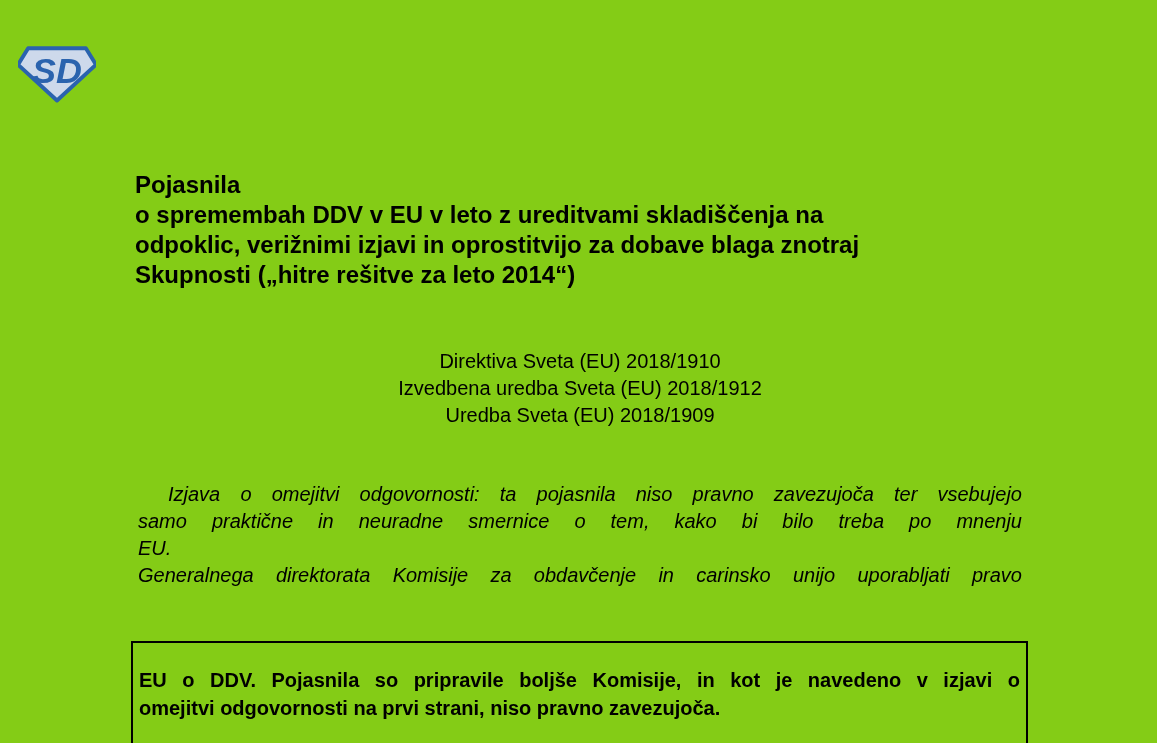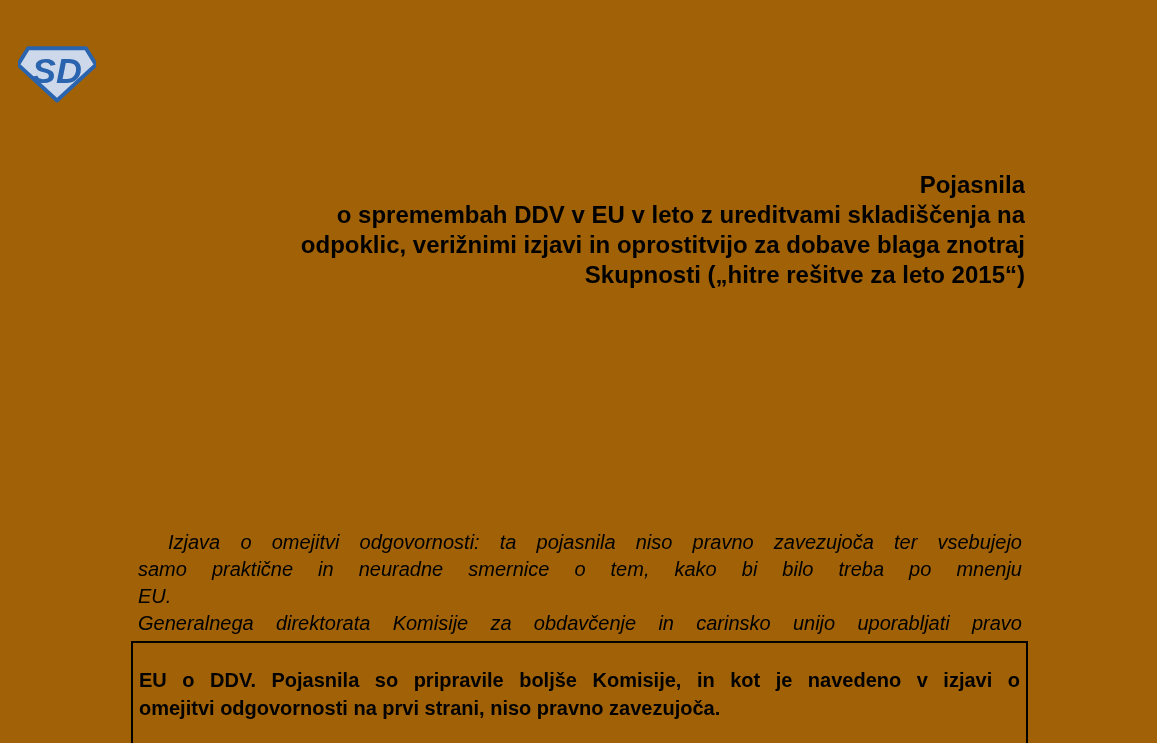--- a/index.html
+++ b/index.html
@@ -5,21 +5,21 @@
   html, body {
     margin: 0;
     padding: 0;
     background: #777;
     font-family: "Liberation Sans", sans-serif;
   }
   .page {
     position: relative;
     width: 1157px;
     height: 743px;
-    background: #a16207;
+    background: #84cc16;
     overflow: hidden;
     color: #000000;
   }
   
   .logo {
     position: absolute;
     left: 18px;
     top: 45px;
     width: 78px;
     height: 58px;
@@ -38,21 +38,21 @@
     font-size: 46px;
     fill: #2a63ae;
     text-anchor: middle;
   }
   
   .title {
     position: absolute;
     left: 135px;
     top: 170px;
     width: 890px;
-    text-align: right;
+    text-align: left;
     font-weight: bold;
     font-size: 24px;
     line-height: 30px;
   }
   
   .references {
     position: absolute;
     left: 135px;
     top: 348px;
     width: 890px;
@@ -82,42 +82,47 @@
     padding: 23px 6px 16px 6px;
     font-size: 20px;
     font-weight: bold;
     line-height: 28px;
   }
   
   .just {
     text-align: justify;
     text-align-last: justify;
   }
-  .indent { text-indent: 30px; margin-top: 48px; }
+  .indent { text-indent: 30px; }
   .line { overflow: hidden; }
 </style>
 </head>
 <body>
 
 <div class="page">
 
   <div class="logo">
     <svg viewBox="0 0 100 74" aria-hidden="true">
       <polygon class="shield" points="13,4 87,4 100,25 50,71 0,25"></polygon>
       <text class="logo-letters" x="50" y="48">SD</text>
     </svg>
   </div>
 
   <div class="title">
     <div class="line">Pojasnila</div>
     <div class="line">o spremembah DDV v EU v leto z ureditvami skladiščenja na</div>
     <div class="line">odpoklic, verižnimi izjavi in oprostitvijo za dobave blaga znotraj</div>
-    <div class="line">Skupnosti („hitre rešitve za leto 2015“)</div>
+    <div class="line">Skupnosti („hitre rešitve za leto 2014“)</div>
   </div>
 
+  <div class="references">
+    <div class="line">Direktiva Sveta (EU) 2018/1910</div>
+    <div class="line">Izvedbena uredba Sveta (EU) 2018/1912</div>
+    <div class="line">Uredba Sveta (EU) 2018/1909</div>
+  </div>
 
   <div class="disclaimer">
     <div class="line just indent">Izjava o omejitvi odgovornosti: ta pojasnila niso pravno zavezujoča ter vsebujejo</div>
     <div class="line just">samo praktične in neuradne smernice o tem, kako bi bilo treba po mnenju</div>
     <div class="line">EU.</div>
     <div class="line just">Generalnega direktorata Komisije za obdavčenje in carinsko unijo uporabljati pravo</div>
   </div>
 
   <div class="purpose-box">
     <div class="line just">EU o DDV. Pojasnila so pripravile boljše Komisije, in kot je navedeno v izjavi o</div>

